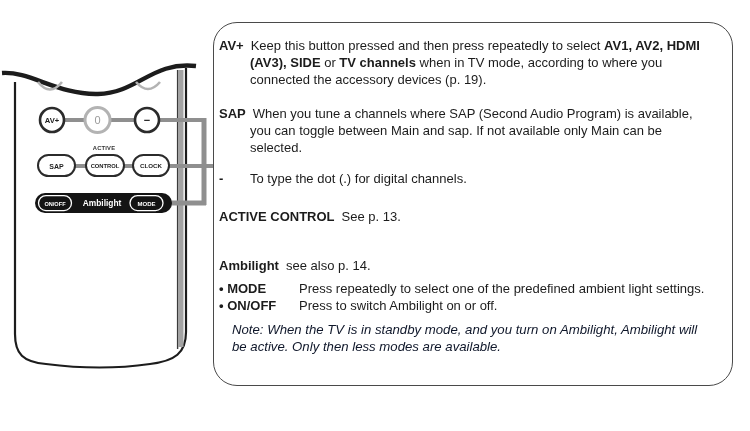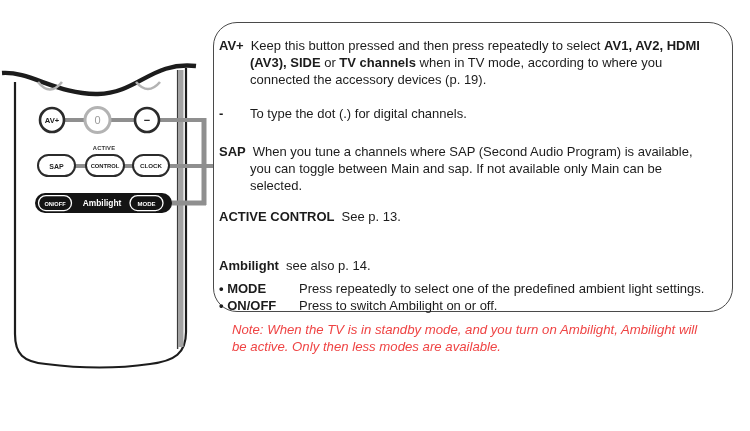--- a/index.html
+++ b/index.html
@@ -5,42 +5,42 @@
   html,body{margin:0;padding:0;background:#ffffff;}
   #stage{
     position:relative;width:750px;height:431px;background:#ffffff;overflow:hidden;
     font-family:"Liberation Sans",sans-serif;color:#1c1c1c;
   }
   
   #remote-svg{position:absolute;left:0;top:0;}
   #remote-svg text{font-family:"Liberation Sans",sans-serif;}
   
   #panel{
-    position:absolute;left:213px;top:22px;width:520px;height:290px;
+    position:absolute;left:213px;top:22px;width:520px;height:364px;
     border:1.6px solid #4a4a4a;border-radius:24px;box-sizing:border-box;
     background:#ffffff;
   }
   #panel-inner{
     padding:14px 24px 0 5px;
     font-size:13px;line-height:17px;
   }
   .entry{padding-left:31px;text-indent:-31px;margin:0;}
   .entry .term{font-weight:bold;margin-right:7px;}
   .entry .term.fixedw{display:inline-block;width:31px;margin-right:0;text-indent:0;}
   .b{font-weight:bold;}
   #e-av{margin-bottom:17px;}
   #e-dot{margin-bottom:21px;}
   #e-sap{margin-bottom:14px;}
   #e-ac{margin-bottom:32px;}
   #e-clock{margin-bottom:16px;}
   #e-amb{margin-bottom:6px;}
   .bullet{padding-left:80px;text-indent:-80px;margin:0;}
   .bullet .term{display:inline-block;width:80px;font-weight:bold;text-indent:0;}
   #note{
-    margin:7px 0 0 13px;font-style:italic;color:#ef4444;
+    margin:7px 0 0 13px;font-style:italic;color:#0f172a;
     font-size:13.2px;line-height:17px;
   }
 </style>
 </head>
 <body>
 
 <div id="stage">
 
   <svg id="remote-svg" width="215" height="431" viewBox="0 0 215 431">
 
@@ -105,23 +105,23 @@
         <text x="146.5" y="205.8" text-anchor="middle" font-size="6" font-weight="bold" fill="#ffffff">MODE</text>
       </g>
     </g>
   </svg>
 
   <div id="panel">
     <div id="panel-inner">
 
       <p class="entry" id="e-av"><span class="term">AV+</span><span>Keep this button pressed and then press repeatedly to select </span><span class="b">AV1, AV2, HDMI (AV3), SIDE</span><span> or </span><span class="b">TV channels</span><span> when in TV mode, according to where you connected the accessory devices (p. 19).</span></p>
 
+      <p class="entry" id="e-sap"><span class="term">SAP</span><span>When you tune a channels where SAP (Second Audio Program) is available, you can toggle between Main and sap. If not available only Main can be selected.</span></p>
+
       <p class="entry" id="e-dot"><span class="term fixedw">-</span><span>To type the dot (.) for digital channels.</span></p>
-
-      <p class="entry" id="e-sap"><span class="term">SAP</span><span>When you tune a channels where SAP (Second Audio Program) is available, you can toggle between Main and sap. If not available only Main can be selected.</span></p>
 
       <p class="entry" id="e-ac"><span class="term">ACTIVE CONTROL</span><span>See p. 13.</span></p>
 
 
       <p class="entry" id="e-amb"><span class="term">Ambilight</span><span>see also p. 14.</span></p>
 
       <p class="bullet"><span class="term">• MODE</span><span>Press repeatedly to select one of the predefined ambient light settings.</span></p>
 
       <p class="bullet"><span class="term">• ON/OFF</span><span>Press to switch Ambilight on or off.</span></p>
 

